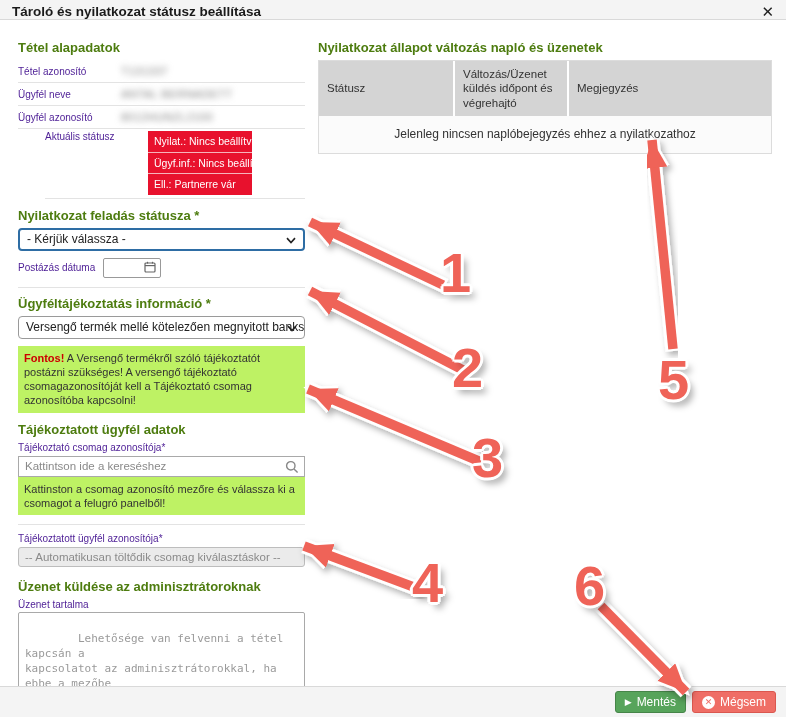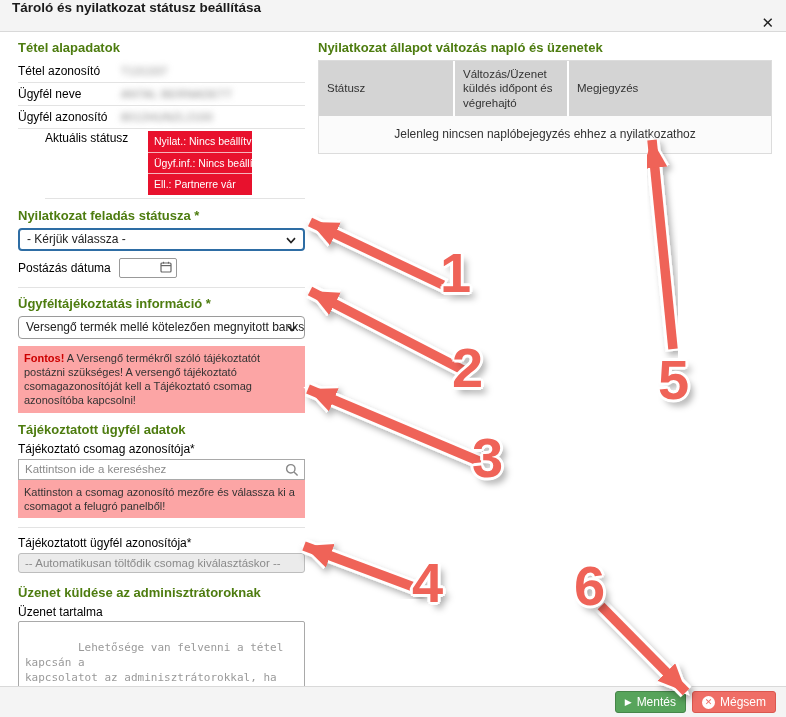--- a/index.html
+++ b/index.html
@@ -5,23 +5,23 @@
   * { box-sizing: border-box; margin: 0; padding: 0; }
   html,body { width:786px; height:717px; }
   body {
     font-family: "Liberation Sans", "DejaVu Sans", sans-serif;
     background:#fff; color:#222; overflow:hidden; position:relative;
   }
   .modal { position:absolute; inset:0; background:#fff; overflow:hidden; }
 
   
   .modal-header {
-    position:absolute; top:0; left:0; right:0; height:32px;
+    position:absolute; top:0; left:0; right:0; height:20px;
     background:#f4f4f4; border-bottom:1px solid #d9d9d9;
-    display:flex; align-items:flex-start; padding:0 12px;flex-direction:column;
+    display:flex; align-items:flex-end; padding:0 12px;
   }
   .modal-title { font-size:13.5px; font-weight:bold; color:#1a1a1a; }
   .close-btn {
     margin-left:auto; font-size:15px; font-weight:bold; color:#222;
     cursor:pointer; line-height:1;
   }
 
   
   .modal-footer {
     position:absolute; left:0; right:0; bottom:0; height:31px;
@@ -40,21 +40,21 @@
   .cancel-ico {
     width:13px; height:13px; background:#fff; color:#ef6e66; border-radius:50%;
     font-size:9px; font-weight:bold; line-height:13px; text-align:center;
   }
 
   
   .left-col { position:absolute; left:18px; top:40px; width:287px; }
   .right-col { position:absolute; left:318px; top:40px; width:454px; }
 
   h3.sec { font-size:13px; font-weight:bold; color:#4d7c0f; margin:0 0 5px 0; }
-  .lbl { font-size:12px; color:#000000; }
+  .lbl { font-size:10px; color:#4c1d95; }
 
   
   .data-row {
     display:flex; align-items:center; min-height:23px;
     border-bottom:1px solid #e3e3e3; padding:3px 0;
   }
   .data-row .lbl { width:103px; flex:none; }
   .blurred { filter:blur(3px); color:#7d7d7d; font-size:11px; letter-spacing:.5px; }
 
   .status-row { align-items:flex-start; padding:2px 0 3px 0;margin-left:27px; }
@@ -80,21 +80,21 @@
   .chev { position:absolute; right:7px; top:50%; transform:translateY(-42%); }
 
   .inline-row { display:flex; align-items:center; gap:8px; margin:3px 0 8px 0; }
   .date-box {
     width:58px; height:20px; border:1px solid #999; border-radius:2px;
     background:#fff; display:flex; align-items:center; justify-content:flex-end;
     padding:0 4px;
   }
 
   .hintbox {
-    background:#fca5a5; color:#333; font-size:11px; line-height:1.3;
+    background:#bef264; color:#333; font-size:11px; line-height:1.3;
     padding:5px 6px; margin-bottom:4px;
   }
   .hintbox .important { color:#cc0000; font-weight:bold; }
 
   .search-input {
     position:relative; height:21px; border:1px solid #a9a9a9; background:#fff;
     display:flex; align-items:center; padding:0 16px 0 6px;
     font-size:11.5px; color:#8a8a8a; cursor:text;
   }
   .search-input .mag { position:absolute; right:5px; top:3px; }

